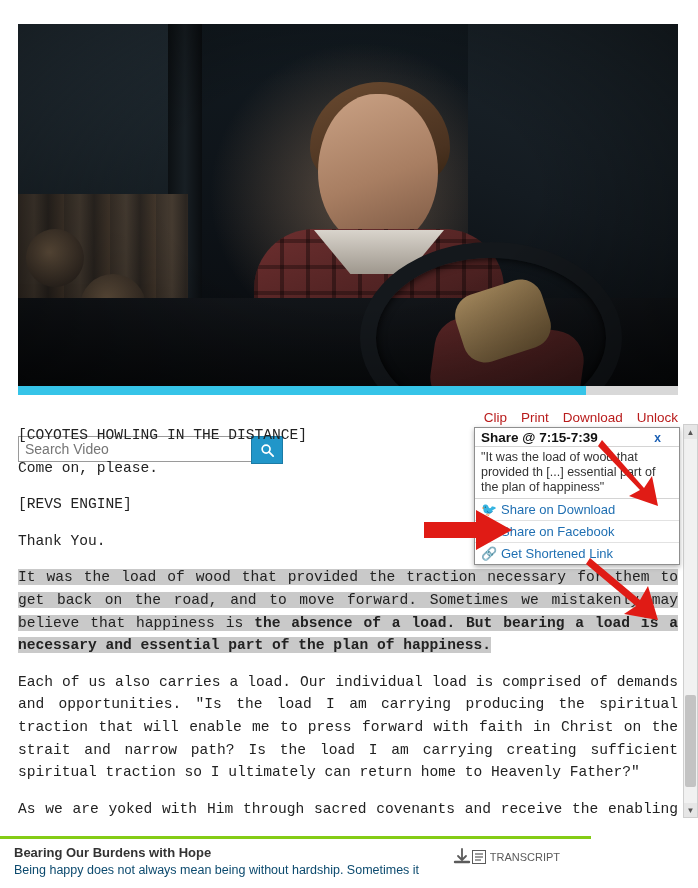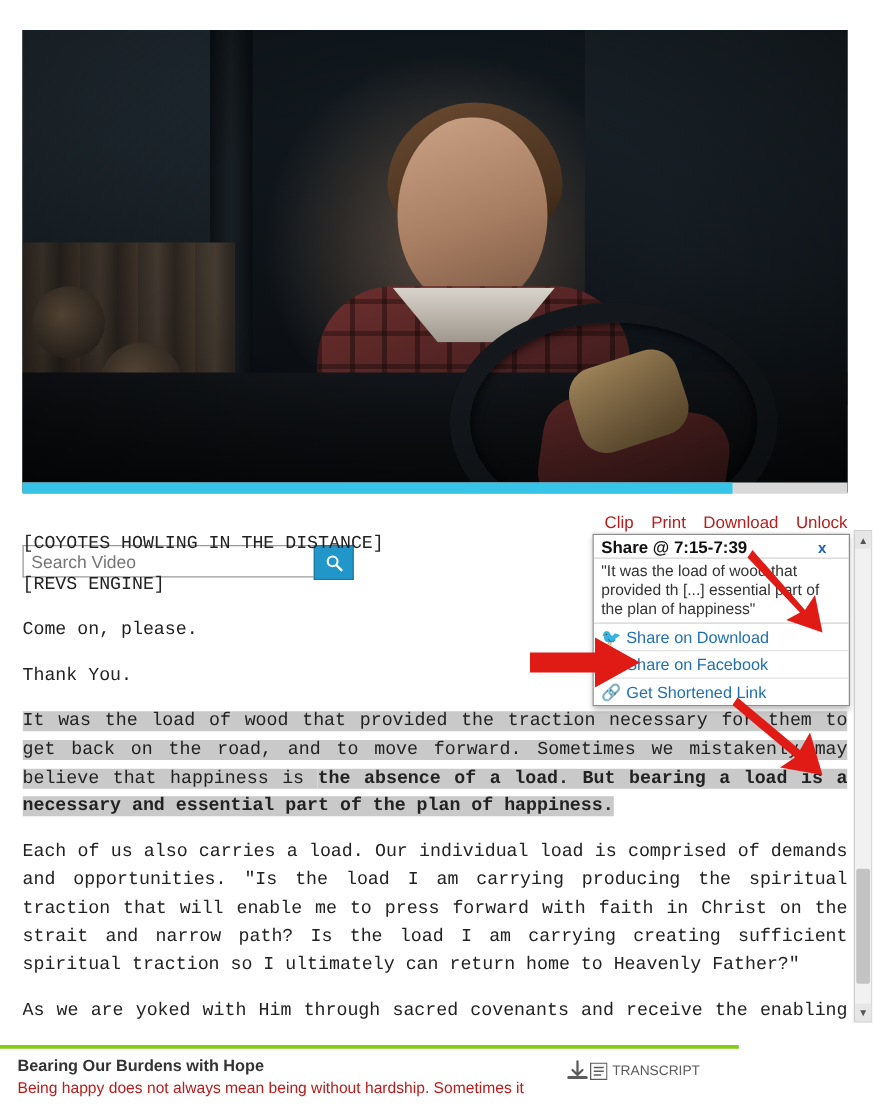--- a/index.html
+++ b/index.html
@@ -334,21 +334,21 @@
     top: 6px;
     font-size: 13px;
     font-weight: bold;
     color: #333;
   }
   .bb-sub {
     position: absolute;
     left: 14px;
     top: 24px;
     font-size: 12.5px;
-    color: #b91c1c;
+    color: #0c4a6e;
   }
   .bb-right {
     position: absolute;
     right: 31px;
     top: 8px;
     display: flex;
     align-items: center;
     color: #5b5b5b;
     font-size: 11px;
   }
@@ -403,22 +403,22 @@
 
   <div class="actions">
     <span>Clip</span>
     <span>Print</span>
     <span>Download</span>
     <span>Unlock</span>
   </div>
 
   <div class="transcript">
     <p class="single" style="margin-bottom:10px;">[COYOTES HOWLING IN THE DISTANCE]</p>
+    <p class="single">Come on, please.</p>
     <p class="single">[REVS ENGINE]</p>
-    <p class="single">Come on, please.</p>
     <p class="single">Thank You.</p>
 
     <p>
       <span class="hl">It was the load of wood that provided the traction necessary for them to get back on the road, and to move forward. Sometimes we mistakenly may believe that happiness is </span><span class="hl-bold">the absence of a load. But bearing a load is a necessary and essential part of the plan of happiness.</span>
     </p>
 
     <p>Each of us also carries a load. Our individual load is comprised of demands and opportunities. "Is the load I am carrying producing the spiritual traction that will enable me to press forward with faith in Christ on the strait and narrow path? Is the load I am carrying creating sufficient spiritual traction so I ultimately can return home to Heavenly Father?"</p>
     <p>As we are yoked with Him through sacred covenants and receive the enabling power of His Atonement in our lives, we will be blessed with spiritual traction.</p>
   </div>
 

